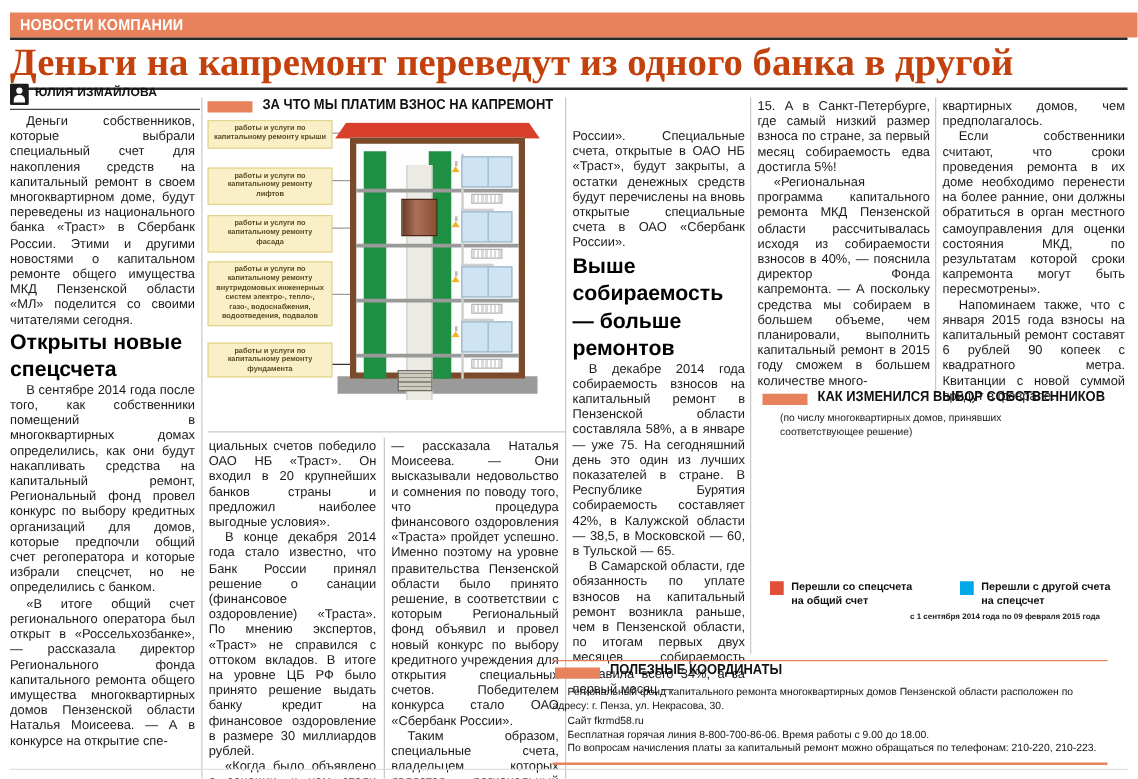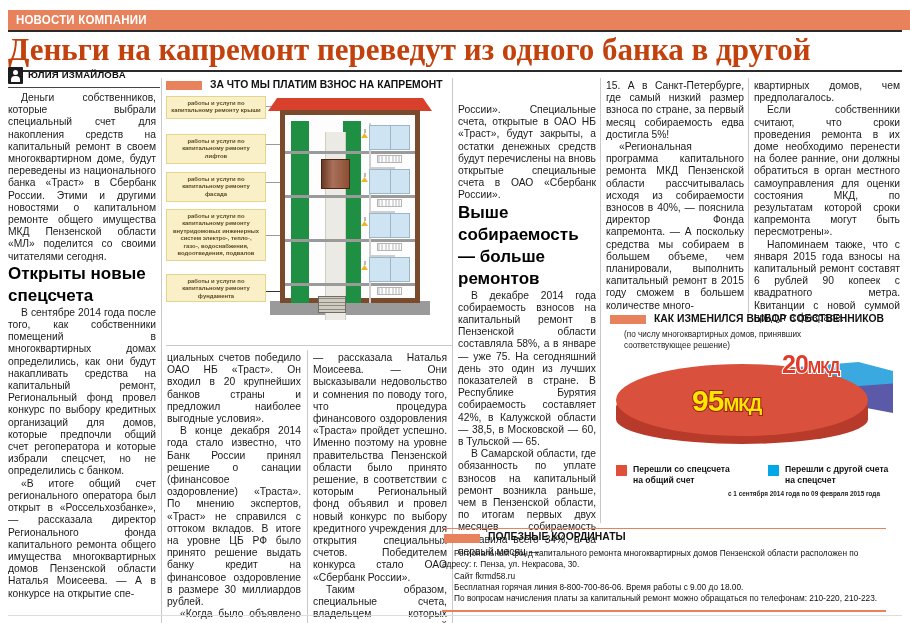--- a/index.html
+++ b/index.html
@@ -300,36 +300,20 @@
   </div>
 
   <div class="info2">
     <div class="ih">
       <div class="sw"></div>
       <div class="tx">КАК ИЗМЕНИЛСЯ ВЫБОР СОБСТВЕННИКОВ</div>
     </div>
     <div class="note" style="white-space:pre-line;">(по числу многоквартирных домов, принявших
 соответствующее решение)</div>
 
-    <div class="pieWrap">
-      <div class="blueSlice">
-        <div class="bside"></div>
-        <div class="btop"></div>
-      </div>
-      <div class="redPie">
-        <div class="rside"></div>
-        <div class="rtop2"></div>
-      </div>
-      <div class="lbl20">
-        <span>20<small>МКД</small></span>
-      </div>
-      <div class="lbl95">
-        <span>95<small>МКД</small></span>
-      </div>
-    </div>
 
     <div class="legend">
       <div class="lgi" style="left:0;top:0;">
         <div class="sw" style="background:#e05038;"></div>
         <div class="tx">
           <div>Перешли со спецсчета</div>
           <div>на общий счет</div>
         </div>
       </div>
       <div class="lgi" style="left:152px;top:0;">

